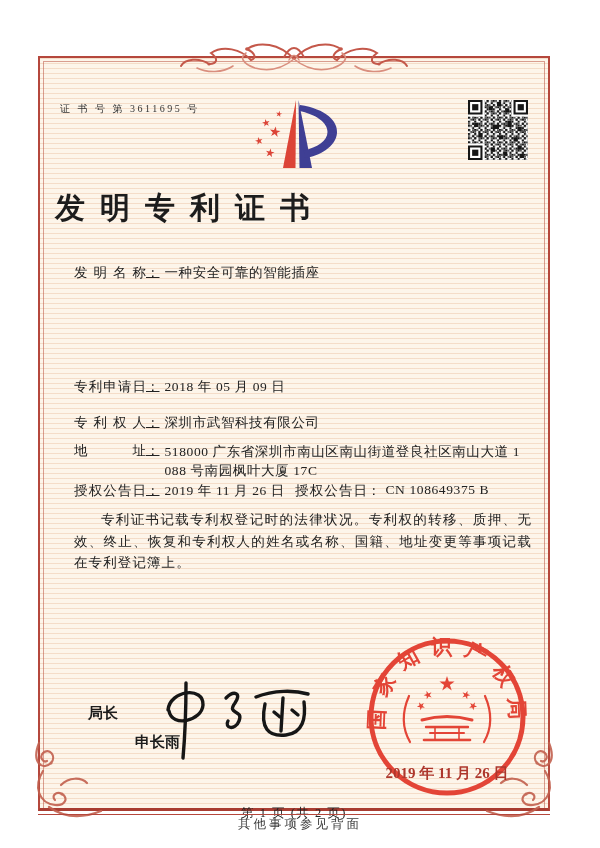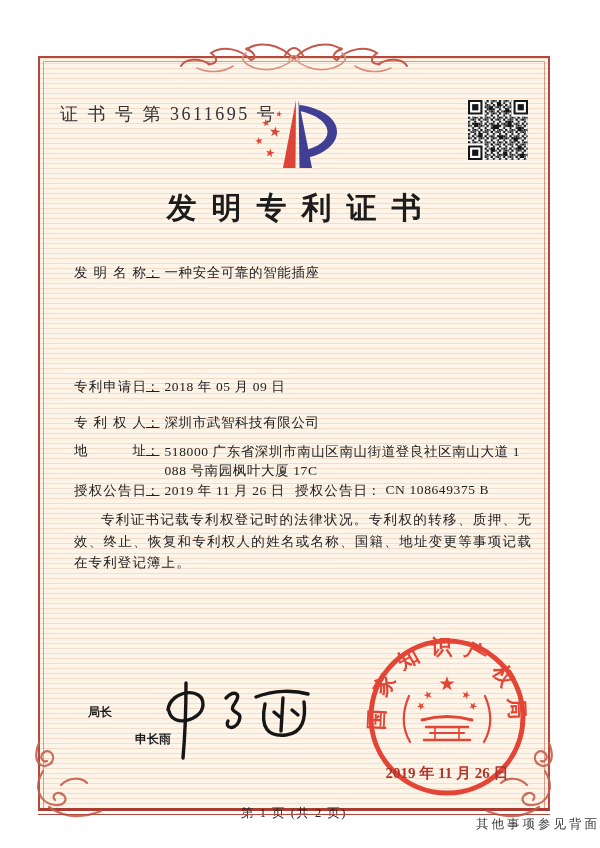--- a/index.html
+++ b/index.html
@@ -26,48 +26,48 @@
   }
   .cert::after{ 
     content:"";position:absolute;left:-2px;right:-2px;bottom:-7px;height:1px;
     background:#b5473c;
   }
   .top-ornament{position:absolute;top:-25px;left:50%;transform:translateX(-50%);}
   .corner-flourish{position:absolute;bottom:-13px;}
   .corner-flourish.left{left:-9px;}
   .corner-flourish.right{right:-9px;transform:scaleX(-1);}
   
-  .cert-no{position:absolute;left:20px;top:44px;font-size:18px;letter-spacing:2.5px;color:#333;}
+  .cert-no{position:absolute;left:20px;top:44px;font-size:10px;letter-spacing:2.5px;color:#333;}
   .logo{position:absolute;left:212px;top:30px;}
   .qr{position:absolute;left:426px;top:42px;}
   .title{
-    position:absolute;left:0;top:130px;width:100%;margin:0;text-align:center;
+    position:absolute;left:0;top:130px;width:100%;margin:0;
     font-size:30px;font-weight:600;letter-spacing:15px;text-indent:15px;color:#1c1c1c;
   }
   
   .field{position:absolute;left:34px;font-size:13.5px;color:#222;text-decoration:underline;}
   .flabel{display:inline-block;width:72px;text-align:justify;text-align-last:justify;vertical-align:top;}
   .colon{vertical-align:top;margin-right:5px;}
   .fvalue{display:inline-block;vertical-align:top;letter-spacing:0.6px;}
   .fvalue.address{width:372px;white-space:pre-line;line-height:19px;}
   .grant-part2{position:absolute;left:221px;top:0;}
   
   .body-text{position:absolute;left:34px;top:451px;width:458px;}
   .body-text p{margin:0;font-size:13.5px;line-height:21.5px;text-indent:2em;
     text-align:justify;letter-spacing:1.1px;color:#222;}
   
   .officer{position:absolute;left:48px;top:646px;font-family:"Liberation Sans","DejaVu Sans",sans-serif;
-    font-weight:bold;font-size:12px;color:#1d1d1d;}
+    font-weight:bold;font-size:15px;color:#1d1d1d;}
   .officer .oname{margin-top:10px;margin-left:47px;}
   .signature{position:absolute;left:112px;top:620px;}
   .seal{position:absolute;left:322px;top:574px;}
   
   .page-info{position:absolute;left:0;top:727px;width:100%;text-align:center;
     font-size:12.5px;letter-spacing:1.5px;color:#222;margin-top:20px;}
-  .back-note{position:absolute;left:0;top:816px;width:100%;text-align:right;
+  .back-note{position:absolute;left:0;top:816px;width:100%;text-align:center;
     font-size:12.5px;letter-spacing:3px;color:#3a3a3a;}
 </style>
 </head>
 <body>
 
 <div class="page">
 
   <div class="cert">
 
     <svg class="top-ornament" width="330" height="50" viewBox="0 0 330 50">

